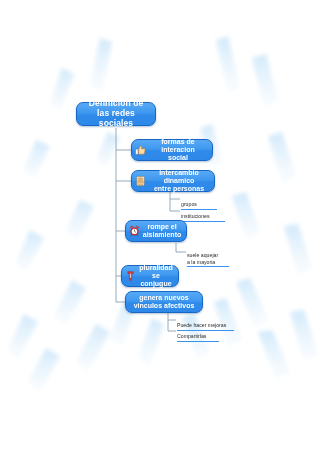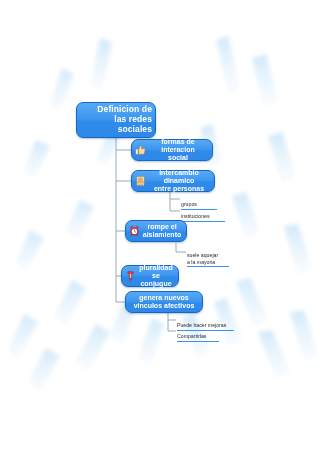--- a/index.html
+++ b/index.html
@@ -168,21 +168,21 @@
 
       <path d="M176,243 L176,252"></path>
       <path d="M176,252 L186,252"></path>
 
       <path d="M168,313 L168,331"></path>
       <path d="M168,320 L176,320"></path>
       <path d="M168,331 L176,331"></path>
     </g>
   </svg>
 
-  <div class="node root" style="left:76px; top:102px; width:80px; height:36px;text-align:right;">
+  <div class="node root" style="left:76px; top:102px; width:80px; height:24px;">
     <span class="node-text">Definicion de
 las redes sociales</span>
   </div>
 
   <div class="node branch" style="left:131px; top:139px; width:82px; height:22px;">
     <svg class="icon" viewBox="0 0 24 24">
       <rect x="1" y="10" width="6" height="12" rx="1" fill="#f3f6f8" stroke="#4a6275" stroke-width="1.1"></rect>
       <path d="M8 10 L12 3 a2 2 0 0 1 3 2 L14 9 h6 a2 2 0 0 1 2 2.3 l-1.4 8 a2 2 0 0 1 -2 1.7 H8 Z" fill="#ffd9a0" stroke="#b07a2e" stroke-width="1.1" stroke-linejoin="round"></path>
     </svg>
     <span class="node-text">formas de interacion

